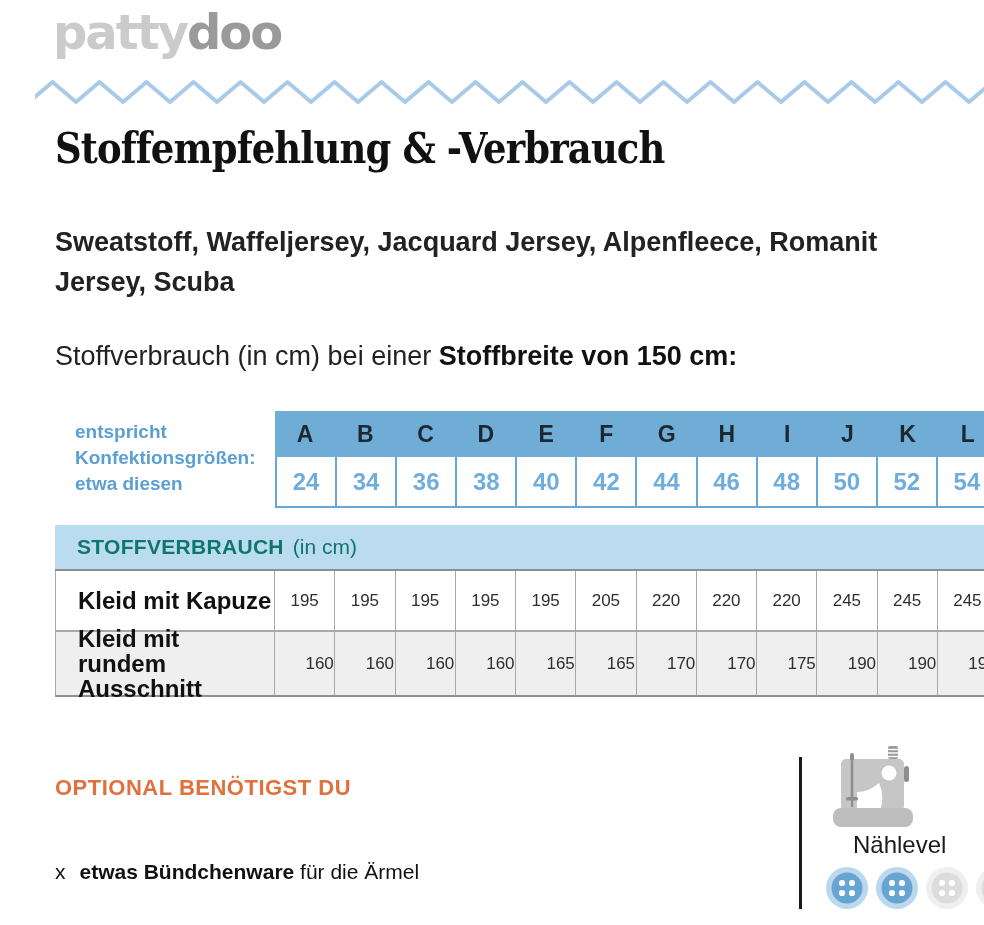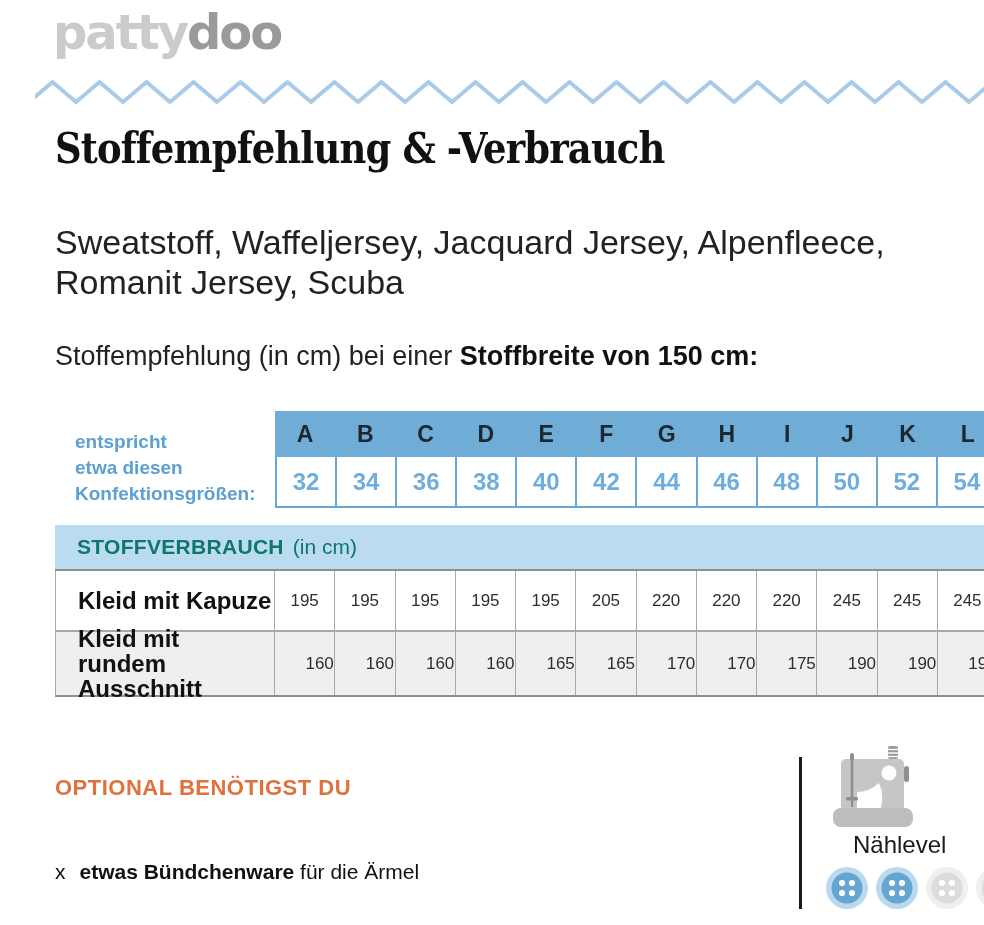--- a/index.html
+++ b/index.html
@@ -24,25 +24,25 @@
     letter-spacing:-2px;font-family:"DejaVu Sans",sans-serif;}
   .logo .p1{color:#CBCBCB;}
   .logo .p2{color:#9A9A9A;}
   
   .wave{position:absolute;left:0;top:78px;width:984px;height:30px;}
   
   .headline{position:absolute;left:20px;top:124px;font-family:"DejaVu Serif",serif;
     font-weight:bold;font-size:42px;letter-spacing:-1px;transform:scaleX(.88);
     transform-origin:left center;white-space:nowrap;color:#111;}
   
-  .fabrics{position:absolute;left:20px;top:222px;width:910px;font-size:34px;line-height:40px;color:#222;}
+  .fabrics{position:absolute;left:20px;top:222px;width:910px;font-size:27px;line-height:40px;color:#222;font-weight:bold;}
   .usage{position:absolute;left:20px;top:341px;font-size:27px;color:#222;white-space:nowrap;}
   .usage b{font-weight:bold;color:#111;}
   
-  .side-label{position:absolute;left:40px;top:429px;font-size:19px;line-height:26px;
+  .side-label{position:absolute;left:40px;top:419px;font-size:19px;line-height:26px;
     font-weight:bold;color:var(--blue-text);}
   .size-table{position:absolute;left:240px;top:411px;width:723px;}
   .letter-row{display:flex;height:46px;background:var(--accent-blue);}
   .letter-cell{flex:1;display:flex;align-items:center;justify-content:center;
     font-weight:bold;font-size:23px;color:#1d2730;}
   .number-row{display:flex;height:51px;border-left:2px solid var(--blue-border);}
   .number-cell{flex:1;display:flex;align-items:center;justify-content:center;background:#fff;
     border-right:2px solid var(--blue-border);border-bottom:2px solid var(--blue-border);
     font-weight:bold;font-size:24px;color:var(--num-blue);}
   
@@ -84,46 +84,46 @@
 
   <svg class="wave" viewBox="0 0 984 30" preserveAspectRatio="none">
     <path id="wave-path" d="M -6 24 L 17.5 4 L 41.0 24 L 64.5 4 L 88.0 24 L 111.5 4 L 135.0 24 L 158.5 4 L 182.0 24 L 205.5 4 L 229.0 24 L 252.5 4 L 276.0 24 L 299.5 4 L 323.0 24 L 346.5 4 L 370.0 24 L 393.5 4 L 417.0 24 L 440.5 4 L 464.0 24 L 487.5 4 L 511.0 24 L 534.5 4 L 558.0 24 L 581.5 4 L 605.0 24 L 628.5 4 L 652.0 24 L 675.5 4 L 699.0 24 L 722.5 4 L 746.0 24 L 769.5 4 L 793.0 24 L 816.5 4 L 840.0 24 L 863.5 4 L 887.0 24 L 910.5 4 L 934.0 24 L 957.5 4 L 981.0 24 L 1004.5 4" fill="none" stroke="#A9CBE9" stroke-width="4" stroke-linejoin="round" stroke-linecap="round"></path>
   </svg>
 
   <div class="headline">Stoffempfehlung &amp; -Verbrauch</div>
 
   <div class="fabrics">Sweatstoff, Waffeljersey, Jacquard Jersey, Alpenfleece, Romanit Jersey, Scuba</div>
 
   <div class="usage">
-    <span>Stoffempfehlung (in cm) bei einer </span><b>Stoffbreite von 150 cm:</b>
+    <span>Stoffverbrauch (in cm) bei einer </span><b>Stoffbreite von 150 cm:</b>
   </div>
 
   <div class="side-label">
     <div>entspricht</div>
+    <div>Konfektionsgrößen:</div>
     <div>etwa diesen</div>
-    <div>Konfektionsgrößen:</div>
   </div>
 
   <div class="size-table">
     <div class="letter-row">
       <div class="letter-cell">A</div>
       <div class="letter-cell">B</div>
       <div class="letter-cell">C</div>
       <div class="letter-cell">D</div>
       <div class="letter-cell">E</div>
       <div class="letter-cell">F</div>
       <div class="letter-cell">G</div>
       <div class="letter-cell">H</div>
       <div class="letter-cell">I</div>
       <div class="letter-cell">J</div>
       <div class="letter-cell">K</div>
       <div class="letter-cell">L</div>
     </div>
     <div class="number-row">
-      <div class="number-cell">32</div>
+      <div class="number-cell">24</div>
       <div class="number-cell">34</div>
       <div class="number-cell">36</div>
       <div class="number-cell">38</div>
       <div class="number-cell">40</div>
       <div class="number-cell">42</div>
       <div class="number-cell">44</div>
       <div class="number-cell">46</div>
       <div class="number-cell">48</div>
       <div class="number-cell">50</div>
       <div class="number-cell">52</div>

